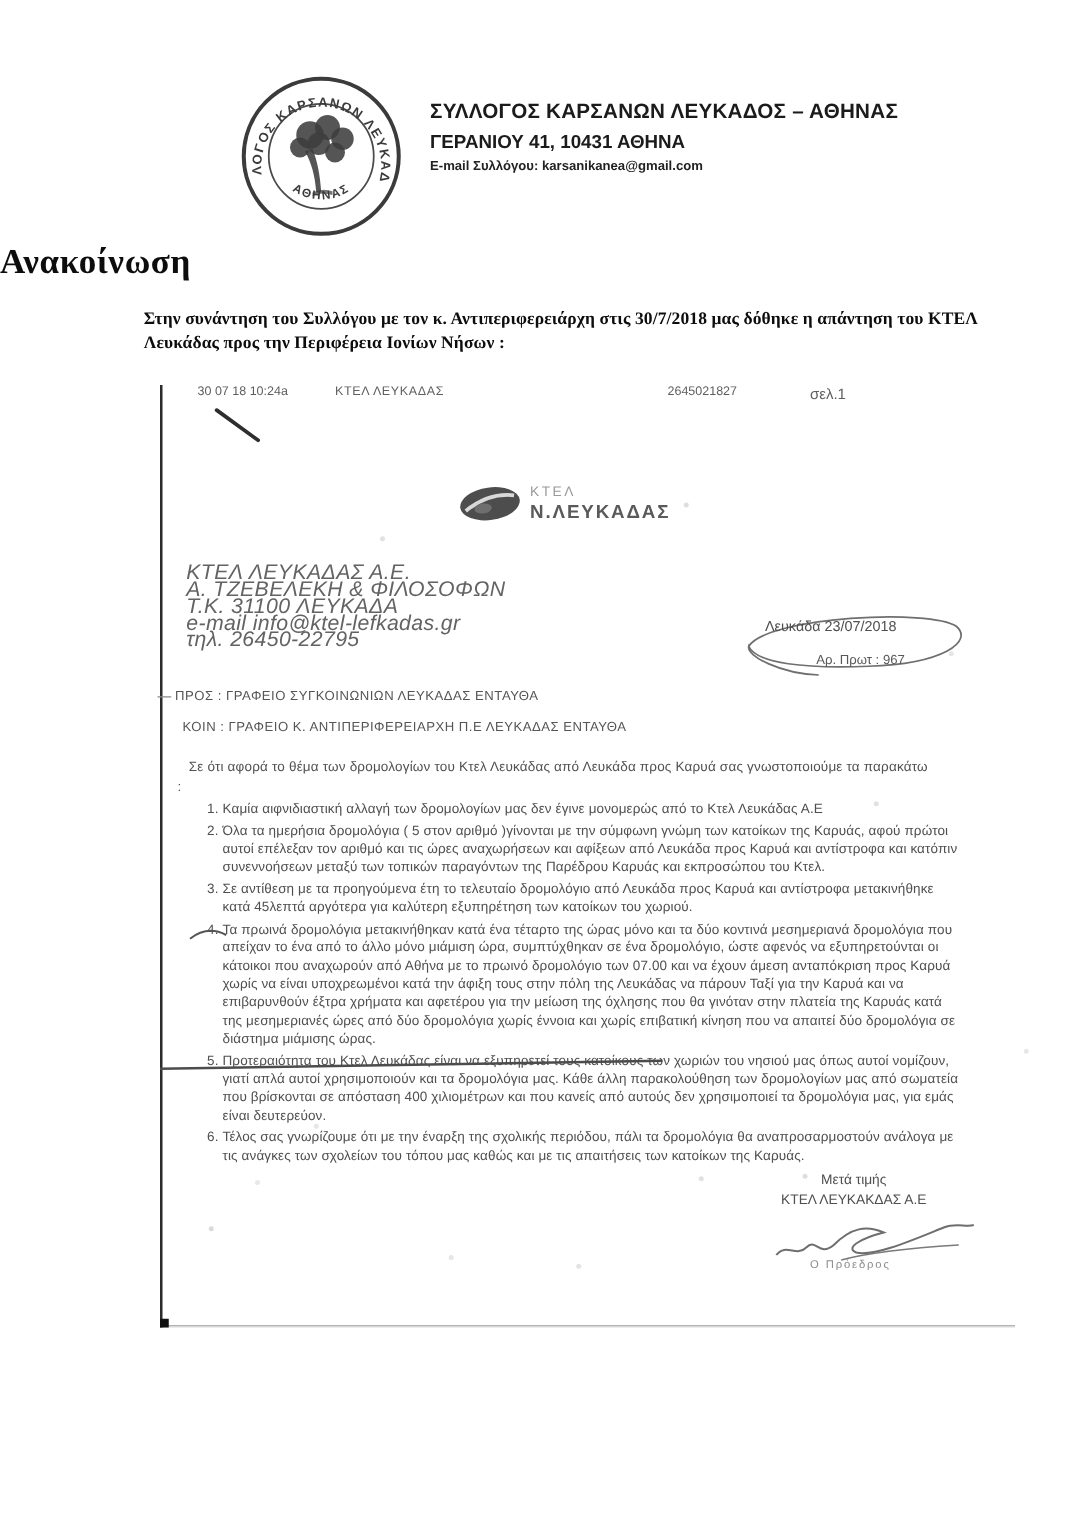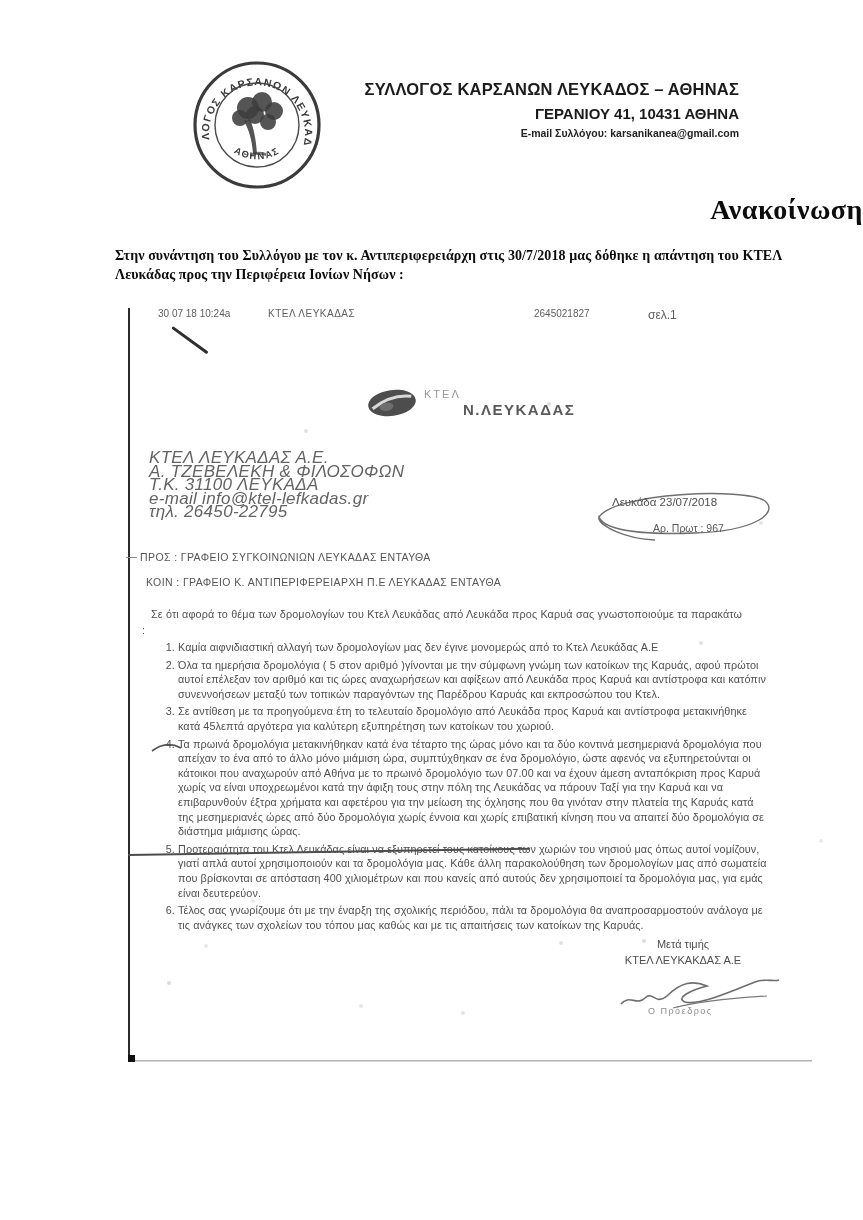--- a/index.html
+++ b/index.html
@@ -2,27 +2,27 @@
 <html><head>
 <meta charset="utf-8">
 <style>
   html,body{margin:0;padding:0;background:#ffffff;}
   .page{
     position:relative;width:863px;height:1220px;background:#ffffff;overflow:hidden;
     font-family:"Liberation Sans",sans-serif;
   }
   
   .seal{position:absolute;left:190px;top:58px;width:134px;height:134px;}
-  .org-block{position:absolute;left:354px;top:80px;width:385px;text-align:right;color:#1b1b1b;}
+  .org-block{position:absolute;left:344px;top:80px;width:385px;text-align:left;color:#1b1b1b;}
   .org-line1{font-size:16.5px;font-weight:bold;letter-spacing:.2px;}
   .org-line2{font-size:15px;font-weight:bold;margin-top:6px;}
   .org-line3{font-size:10.5px;font-weight:bold;margin-top:5px;color:#222;}
   
   .doc-title{
-    position:absolute;left:0;top:194px;width:863px;text-align:right;
+    position:absolute;left:0;top:194px;width:863px;text-align:left;
     font-family:"Liberation Serif",serif;font-weight:bold;font-size:28px;color:#0d0d0d;
     letter-spacing:.5px;
   }
   .doc-intro{
     position:absolute;left:115px;top:246px;width:672px;
     font-family:"Liberation Serif",serif;font-weight:bold;font-size:14px;color:#0d0d0d;
     line-height:1.38;letter-spacing:.1px;
   }
   
   .scan{position:absolute;left:0;top:300px;width:863px;height:790px;color:#555;padding-left:20px;}
@@ -32,21 +32,21 @@
   .fax-header{position:absolute;left:0;top:8px;width:863px;font-size:10px;color:#5e5e5e;}
   .fh-time{position:absolute;left:158px;top:0;}
   .fh-sender{position:absolute;left:268px;top:0;letter-spacing:.5px;}
   .fh-number{position:absolute;left:534px;top:0;}
   .fh-page{position:absolute;left:648px;top:0;font-size:12px;}
   .pen-stroke{position:absolute;left:173px;top:26px;width:44px;height:3px;background:#2e2e2e;
     transform:rotate(36deg);transform-origin:left top;border-radius:2px;}
   .ktel-logo{position:absolute;left:366px;top:86px;display:flex;align-items:center;}
   .ktel-logo-text{margin-left:6px;line-height:1;}
   .ktel-line1{font-size:11px;color:#9a9a9a;letter-spacing:2px;}
-  .ktel-line2{font-size:15px;font-weight:bold;color:#5a5a5a;letter-spacing:1.5px;margin-top:2px;margin-left:39px;}
+  .ktel-line2{font-size:15px;font-weight:bold;color:#5a5a5a;letter-spacing:1.5px;margin-top:2px;}
   .sender-block{position:absolute;left:149px;top:151px;font-style:italic;font-size:17px;
     line-height:13.5px;color:#636363;letter-spacing:.3px;}
   .date-line{position:absolute;left:612px;top:196px;font-size:11.5px;color:#4f4f4f;}
   .date-scribble{position:absolute;left:585px;top:185px;}
   .protocol-line{position:absolute;left:653px;top:222px;font-size:10.5px;color:#585858;}
   .to-line{position:absolute;left:140px;top:251px;font-size:10.5px;color:#555;letter-spacing:.4px;}
   .to-line::before{content:"";position:absolute;left:-14px;top:6px;width:11px;height:1px;background:#8a8a8a;}
   .cc-line{position:absolute;left:146px;top:276px;font-size:10.5px;color:#555;letter-spacing:.4px;}
   .body-intro{position:absolute;left:142px;top:306px;width:606px;font-size:10.8px;color:#515151;
     line-height:16px;text-indent:9px;letter-spacing:.15px;}

